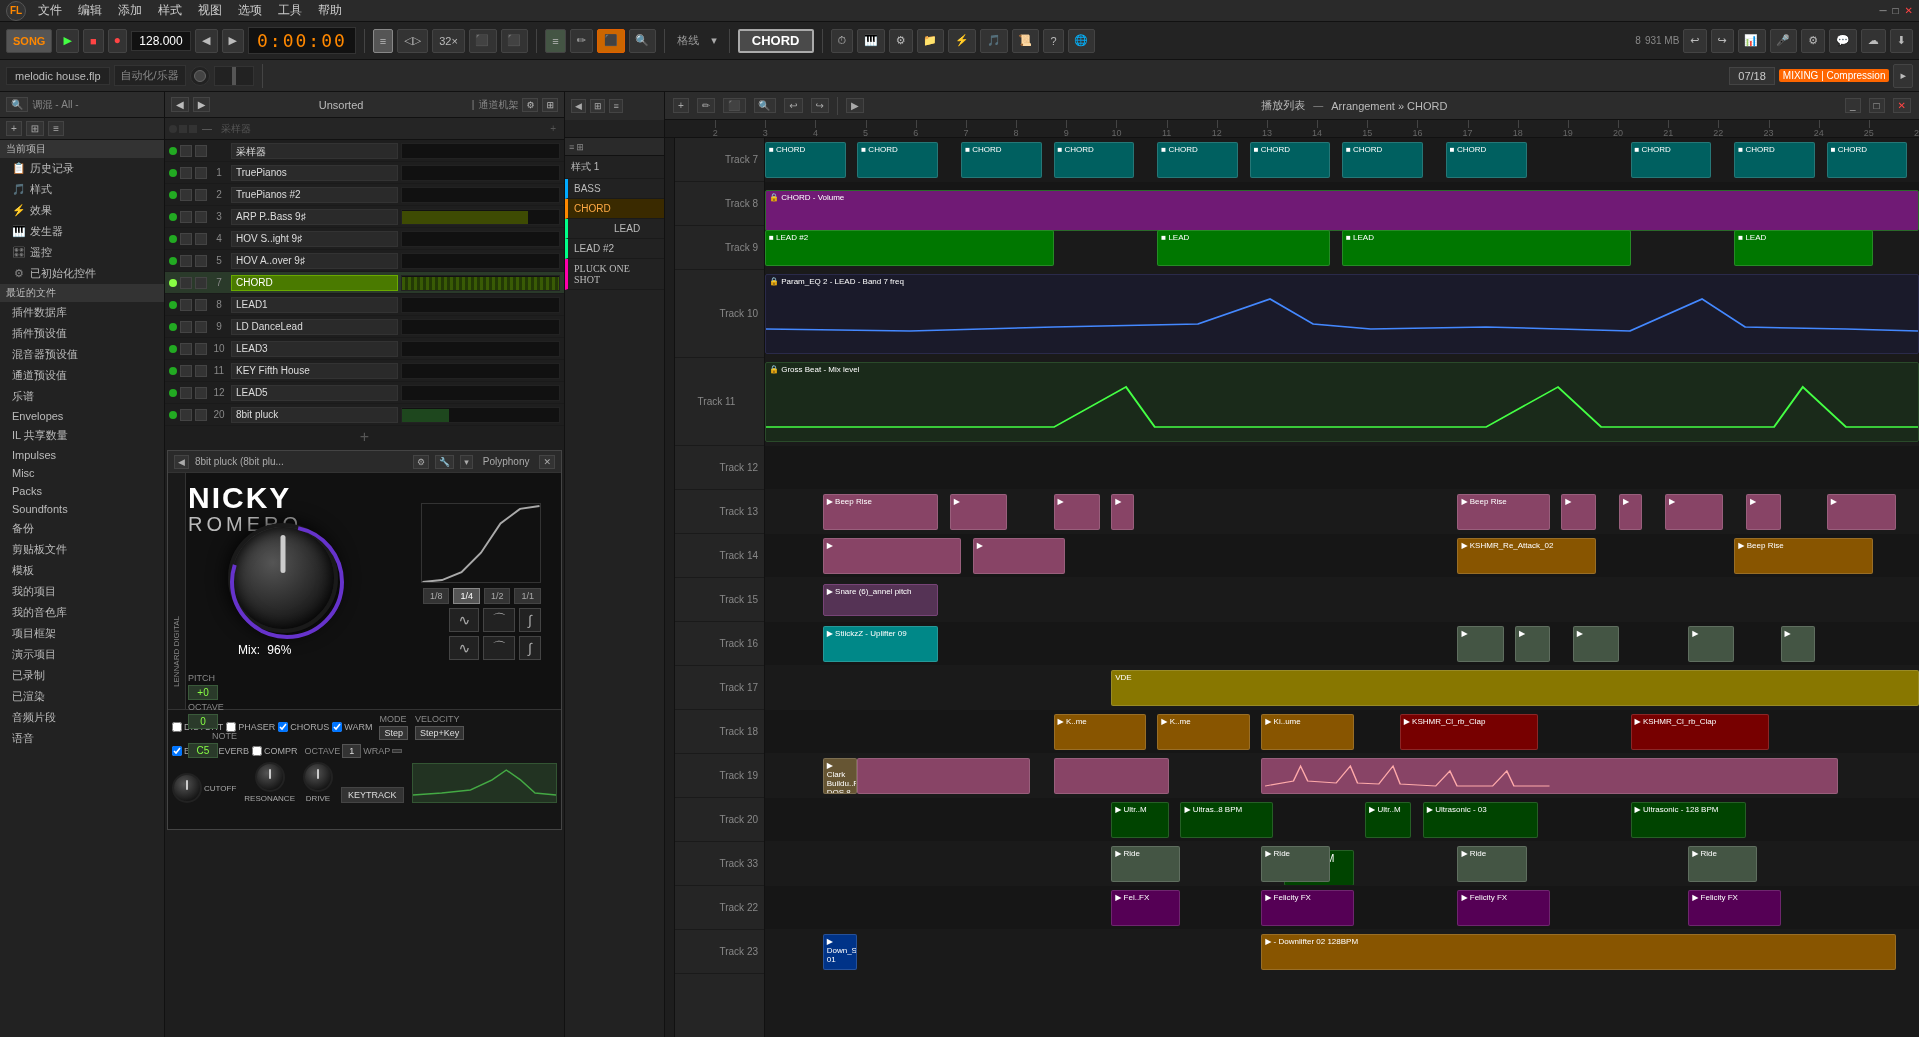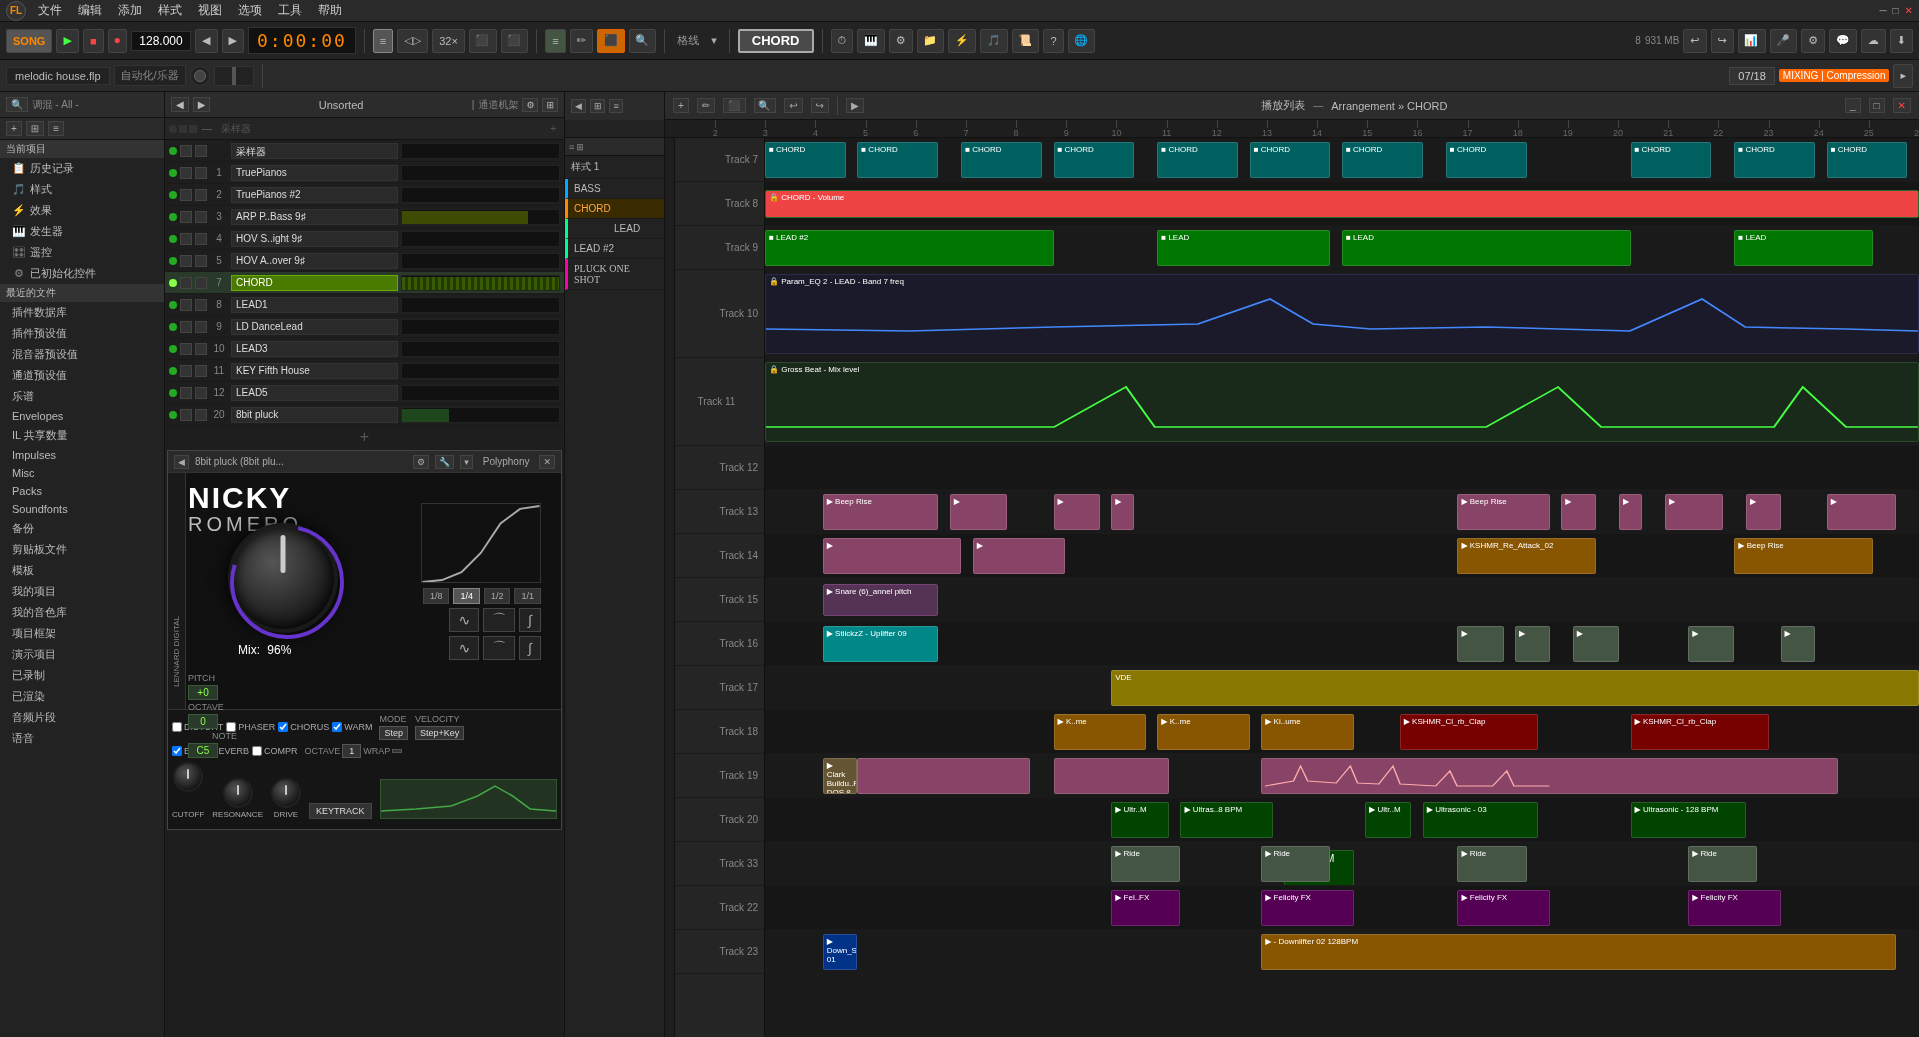--- a/index.html
+++ b/index.html
@@ -845,21 +845,21 @@
             <div class="clip clip-teal" style="left:34%;width:7%;font-size:8px;">■ CHORD</div>
             <div class="clip clip-teal" style="left:42%;width:7%;font-size:8px;">■ CHORD</div>
             <div class="clip clip-teal" style="left:50%;width:7%;font-size:8px;">■ CHORD</div>
             <div class="clip clip-teal" style="left:59%;width:7%;font-size:8px;">■ CHORD</div>
             <div class="clip clip-teal" style="left:75%;width:7%;font-size:8px;">■ CHORD</div>
             <div class="clip clip-teal" style="left:84%;width:7%;font-size:8px;">■ CHORD</div>
             <div class="clip clip-teal" style="left:92%;width:7%;font-size:8px;">■ CHORD</div>
           </div>
 
           <div class="track-row" style="background:#161616;">
-            <div class="clip" style="left:0;right:0;height:28px;top:8px;background:#ef4444;border:1px solid #2a6a2a;font-size:8px;">🔒 CHORD - Volume</div>
+            <div class="clip" style="left:0;right:0;height:41px;top:8px;background:#701a75;border:1px solid #2a6a2a;font-size:8px;">🔒 CHORD - Volume</div>
           </div>
 
           <div class="track-row">
             <div class="clip clip-green" style="left:0;width:25%;font-size:8px;">■ LEAD #2</div>
             <div class="clip clip-green" style="left:34%;width:15%;font-size:8px;">■ LEAD</div>
             <div class="clip clip-green" style="left:50%;width:25%;font-size:8px;">■ LEAD</div>
             <div class="clip clip-green" style="left:84%;width:12%;font-size:8px;">■ LEAD</div>
           </div>
 
           <div class="track-row" style="height:88px;">
@@ -1074,21 +1074,21 @@
         <div style="margin-left:4px;display:flex;gap:2px;align-items:center;">
           <span style="font-size:9px;color:#888;">OCTAVE</span>
           <div style="background:#333;border:1px solid #555;color:#ddd;font-size:9px;padding:1px 6px;cursor:pointer;">1</div>
           <span style="font-size:9px;color:#888;">WRAP</span>
           <div style="background:#333;border:1px solid #555;color:#ddd;font-size:9px;padding:1px 4px;cursor:pointer;"></div>
         </div>
       </div>
 
       <div style="display:flex;gap:8px;align-items:flex-end;">
 
-        <div style="display:flex;flex-direction:column;align-items:center;gap:18px;">
+        <div style="display:flex;align-items:center;gap:2px;">
           <div style="width:30px;height:30px;border-radius:50%;background:radial-gradient(circle at 40% 35%,#555,#000);border:2px solid #222;cursor:pointer;position:relative;">
             <div style="position:absolute;width:2px;height:10px;background:#ccc;left:50%;top:5px;transform:translateX(-50%);border-radius:1px;"></div>
           </div>
           <span style="font-size:8px;color:#aaa;">CUTOFF</span>
         </div>
         <div style="display:flex;flex-direction:column;align-items:center;gap:2px;">
           <div style="width:30px;height:30px;border-radius:50%;background:radial-gradient(circle at 40% 35%,#555,#000);border:2px solid #222;cursor:pointer;position:relative;">
             <div style="position:absolute;width:2px;height:10px;background:#ccc;left:50%;top:5px;transform:translateX(-50%);border-radius:1px;"></div>
           </div>
           <span style="font-size:8px;color:#aaa;">RESONANCE</span>

